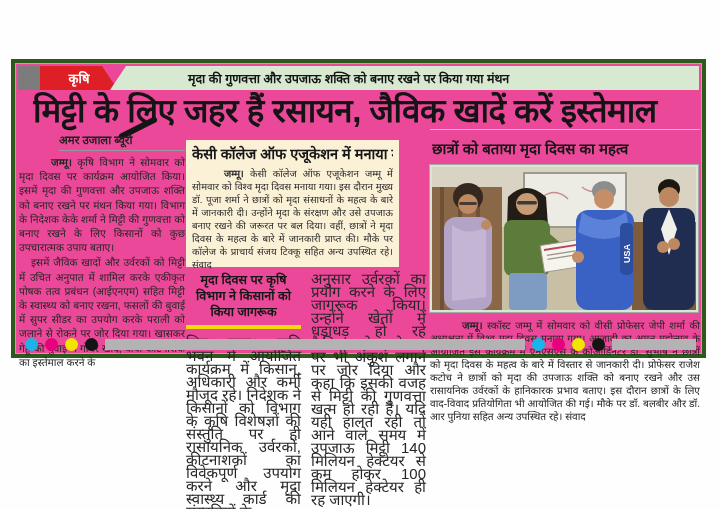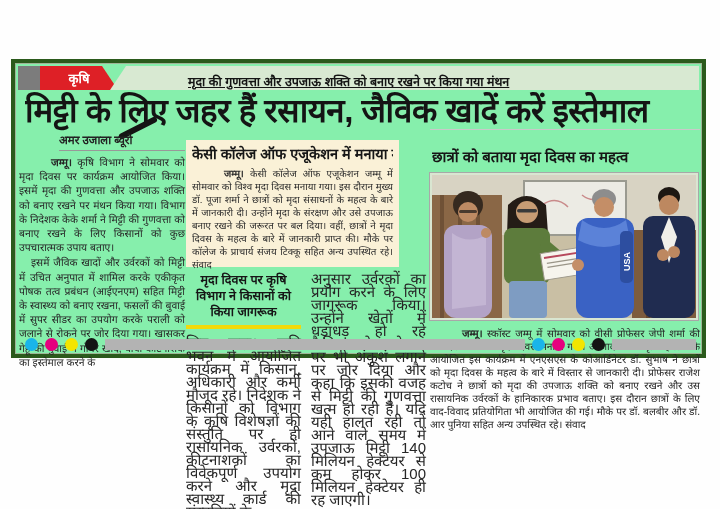--- a/index.html
+++ b/index.html
@@ -1,33 +1,33 @@
 <!DOCTYPE html>
 <html><head>
 <meta charset="utf-8">
 <style>
   * { margin:0; padding:0; box-sizing:border-box; }
   html,body { width:720px; height:509px; }
   body { background:#ffffff; font-family:"Liberation Sans","DejaVu Sans",sans-serif; color:#1c1c1c; }
   .canvas { position:relative; width:720px; height:509px; background:#fefefe; overflow:hidden; }
 
   .clip { position:absolute; left:11px; top:59px; width:695px; height:299px;
-          border:4px solid #2b5a1c; background:#86efac; box-shadow:0 0 0 1px #9fb597 inset; }
+          border:4px solid #2b5a1c; background:#ec4899; box-shadow:0 0 0 1px #9fb597 inset; }
 
   
   .kicker-row { position:absolute; left:3px; top:3px; right:3px; height:24px; display:flex; }
   .kicker-gray { width:22px; height:100%; background:#7c7c7c; }
   .kicker-tag { width:78px; height:100%; background:#de2026; color:#fff; font-weight:bold;
                 font-size:13px; display:flex; align-items:center; justify-content:center;
                 clip-path:polygon(0 0, calc(100% - 16px) 0, 100% 100%, 0 100%); margin-right:-8px; }
-  .kicker-strip { flex:1; height:100%; background:#d8e9d2; display:flex; align-items:flex-end;
+  .kicker-strip { flex:1; height:100%; background:#d8e9d2; display:flex; align-items:center;
                   padding-left:78px; font-weight:bold; font-size:12.5px; color:#141414;
-                  clip-path:polygon(16px 0, 100% 0, 100% 100%, 0 100%);text-decoration:underline; }
+                  clip-path:polygon(16px 0, 100% 0, 100% 100%, 0 100%); }
 
-  .headline { position:absolute; left:10px; top:28px; right:2px; height:42px;
+  .headline { position:absolute; left:18px; top:28px; right:2px; height:42px;
               font-size:33px; font-weight:bold; color:#141414; letter-spacing:-0.5px;
               white-space:nowrap; overflow:hidden; line-height:40px; }
 
   .ink-mark { position:absolute; left:102px; top:62px; width:42px; height:6px; background:#141414;
               border-radius:3px; transform:rotate(-27deg); }
 
   
   .col-left { position:absolute; left:4px; top:69px; width:166px; }
   .byline { font-weight:bold; font-size:11.5px; color:#222; border-bottom:1px solid #999;
             padding-bottom:3px; margin-bottom:5px;margin-left:40px; }
@@ -45,21 +45,21 @@
   .sub-cols { position:absolute; left:171px; top:209px; width:240px; display:flex; gap:10px; }
   .sub-left { width:115px; }
   .sub-right { flex:1; }
   .sub-left h3 { font-size:12.6px; line-height:16px; font-weight:bold; text-align:center;
                  color:#161616; margin-bottom:5px; }
   .yellow-bar { height:4px; background:#f2d90a; margin:2px 0 7px 0; }
   .sub-cols .newsp { font-size:15px; line-height:13px; }
 
   
   .col-right { position:absolute; left:415px; top:66px; width:270px; border-top:1px solid #c9c9c9;
-               padding-top:14px; }
+               padding-top:6px; }
   .col-right h2 { font-size:15px; font-weight:bold; color:#161616; margin:2px 0 7px 2px;
                   white-space:nowrap; overflow:hidden; }
   .photo-frame { width:268px; height:147px; border:2px solid #d9e6d1; outline:1px solid #a8a8a8;
                  background:#cfc6b0; overflow:hidden; }
   .photo-frame svg { display:block; }
   .col-right .newsp { margin-top:7px; font-size:10.2px; line-height:13px; }
 
   
   .reg-strip { position:absolute; left:10px; right:6px; bottom:3px; height:14px;
                display:flex; align-items:center; gap:7px; }

